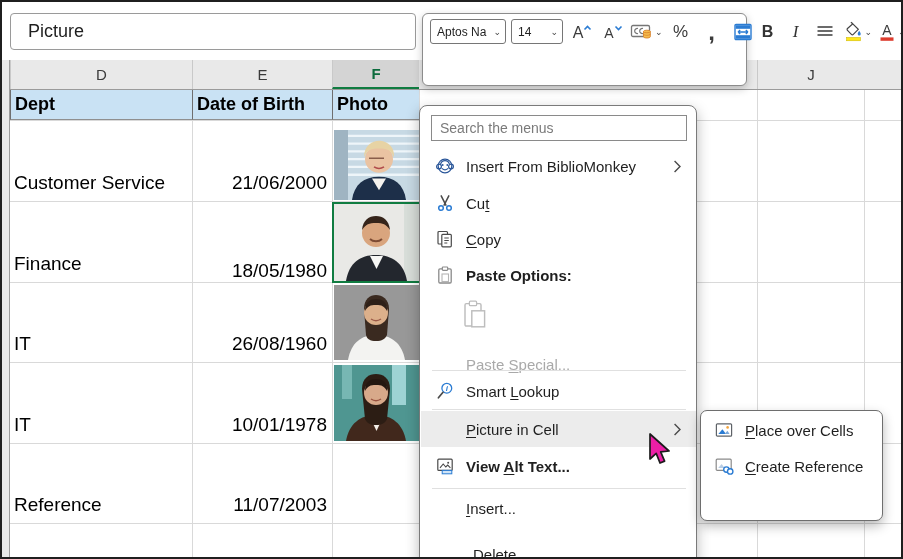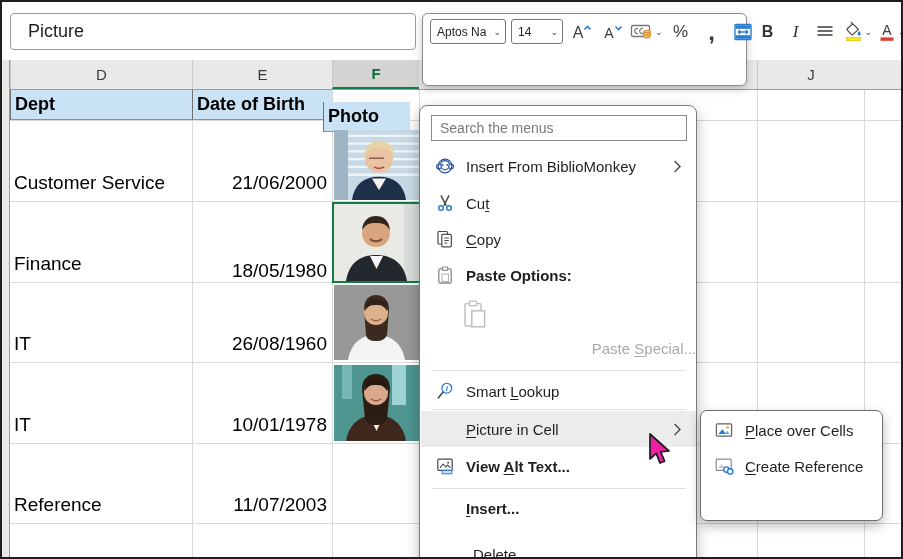--- a/index.html
+++ b/index.html
@@ -134,21 +134,21 @@
       <div class="gridline-h" style="top: 441px;"></div>
       <div class="gridline-h" style="top: 521px;"></div>
       <div class="gridline-h" style="top: 556px;"></div>
       <div class="gridline-v" style="left: 190px;"></div>
       <div class="gridline-v" style="left: 330px;"></div>
       <div class="gridline-v" style="left: 417px;"></div>
       <div class="gridline-v" style="left: 755px;"></div>
       <div class="gridline-v" style="left: 862px;"></div>
       <div class="headrow-cell" style="left: 8px; width: 182px;">Dept</div>
       <div class="headrow-cell" style="left: 190px; width: 140px;">Date of Birth</div>
-      <div class="headrow-cell" style="left: 321px; width: 87px; margin-top: 12px;">Photo</div>
+      <div class="headrow-cell" style="left: 330px; width: 87px;">Photo</div>
       <div class="cell-text" style="left: 8px; top: 118px; width: 182px; height: 81px;">Customer Service</div>
       <div class="cell-text num" style="left: 190px; top: 118px; width: 140px; height: 81px;">21/06/2000</div>
       <div class="photo" style="top: 128px; height: 70px;">
         <svg viewBox="0 0 85 72" preserveAspectRatio="none">
           <rect width="85" height="72" fill="#c7d9e4"></rect>
    <g stroke="#eef5f9" stroke-width="2.4">
             <path d="M0 6h85M0 14h85M0 22h85M0 30h85M0 38h85M0 46h85"></path>
           </g>
    <rect x="0" y="0" width="14" height="72" fill="#9fb4c2"></rect>
    <path d="M18 72c2-16 12-24 27-24s25 8 27 24z" fill="#1d2f49"></path>
@@ -360,21 +360,21 @@
         </div>
         <div class="mi disabled" style="top: 186px; height: 44px;">
           <span class="ico" style="margin-left: 42px;">
             <svg width="34" height="40" viewBox="0 0 30 36">
               <rect x="2.5" y="5" width="20" height="28" rx="1.6" fill="none" stroke="#bdbdbd" stroke-width="1.8"></rect>
               <rect x="8" y="2" width="9" height="5.6" rx="1.2" fill="#fff" stroke="#bdbdbd" stroke-width="1.6"></rect>
               <rect x="11" y="14" width="16" height="20" fill="#fff" stroke="#bdbdbd" stroke-width="1.8"></rect>
             </svg>
           </span>
         </div>
-        <div class="mi disabled" style="top: 228px; height: 28px; justify-content: flex-end;">
+        <div class="mi disabled" style="top: 244px; height: 28px;">
           <span class="ico"></span>
           <span class="lab">Paste <u>S</u>pecial...</span>
         </div>
         <div class="ctx-divider" style="top: 264px;"></div>
         <div class="mi" style="top: 268px; height: 34px;">
           <span class="ico">
             <svg width="20" height="20" viewBox="0 0 20 20">
               <circle cx="11.8" cy="7.2" r="4.9" fill="none" stroke="#2b7cd3" stroke-width="1.3"></circle>
               <text x="11.8" y="9.8" font-size="8" font-style="italic" font-weight="bold" text-anchor="middle" fill="#2b7cd3">i</text>
               <path d="M8 11.3L3.4 16.8" stroke="#4a4a4a" stroke-width="1.7" stroke-linecap="round"></path>
@@ -397,21 +397,21 @@
             <svg width="20" height="20" viewBox="0 0 20 20">
               <rect x="2.8" y="3.2" width="14.4" height="11.2" rx="1" fill="#fff" stroke="#4a4a4a" stroke-width="1.2"></rect>
               <path d="M5 11.8l3.2-3.8 2.6 3 1.9-2 2.7 2.8" fill="none" stroke="#4a4a4a" stroke-width="1.1"></path>
               <circle cx="13.2" cy="6.8" r="1" fill="#4a4a4a"></circle>
               <rect x="7.2" y="14.4" width="9.6" height="3.4" fill="#cfe4f7" stroke="#2b7cd3" stroke-width="1"></rect>
             </svg>
           </span>
           <span class="lab">View <u>A</u>lt Text...</span>
         </div>
         <div class="ctx-divider" style="top: 382px;"></div>
-        <div class="mi" style="top: 386px; height: 32px; font-weight: bold;">
+        <div class="mi" style="top: 386px; height: 32px;">
           <span class="ico"></span>
           <span class="lab"><u>I</u>nsert...</span>
         </div>
         <div class="mi" style="top: 432px; height: 32px; padding-left: 7px;">
           <span class="ico"></span>
           <span class="lab"><u>D</u>elete...</span>
         </div>
       </div>
   </div>
 

